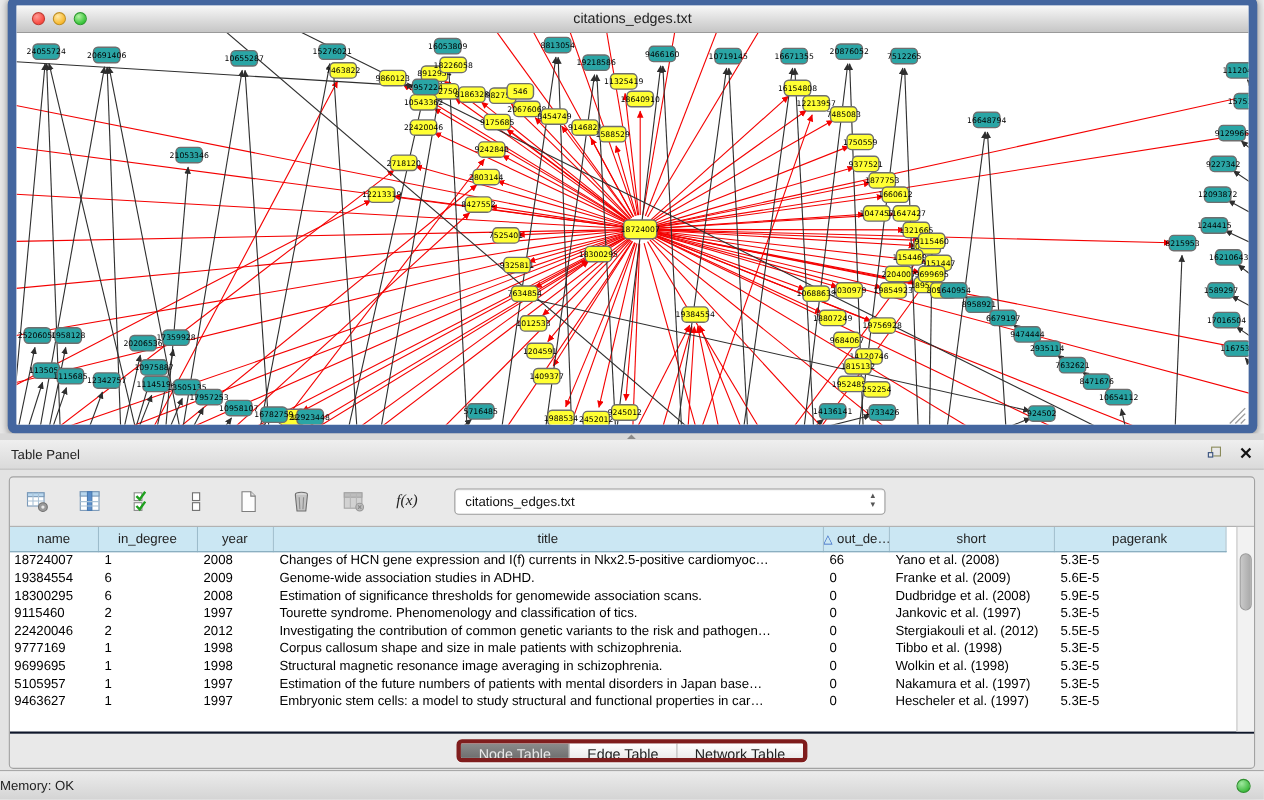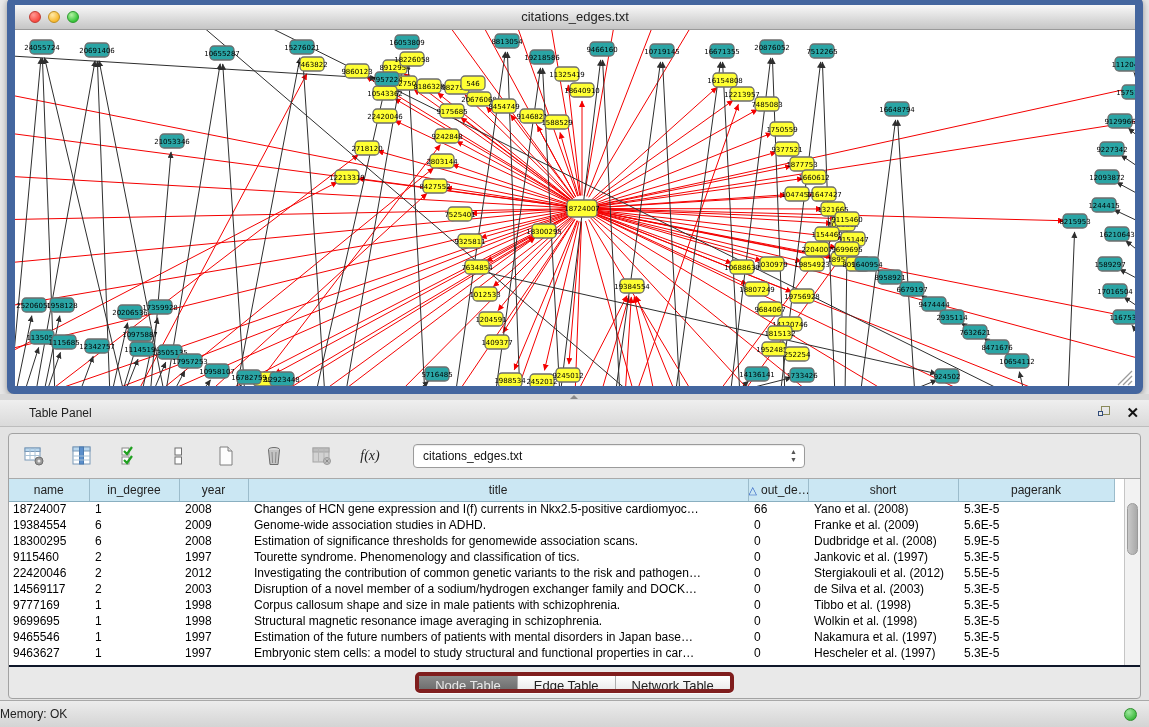--- a/index.html
+++ b/index.html
@@ -24,21 +24,21 @@
 
   
   .sash { position:absolute; left:0; top:394px; width:1149px; height:6px; background:#d8d8d8; }
   .sash-arrow { position:absolute; left:570px; top:1px; width:0; height:0;
     border-left:4px solid transparent; border-right:4px solid transparent; border-bottom:4px solid #8a8a8a; }
 
   
   .table-panel { position:absolute; left:0; top:400px; width:1149px; height:300px; background:#e3e3e3; }
   .tp-header { height:27px; background:linear-gradient(#efefef,#dadada); border-bottom:1px solid #bdbdbd;
     display:flex; align-items:center; padding:0 10px; }
-  .tp-title { font-size:12px; color:#222; flex:1;margin-left:19px; }
+  .tp-title { font-size:12px; color:#222; flex:1; }
   .tp-float { width:14px; height:14px; position:relative; margin-right:14px; cursor:default; }
   .tp-float .sq1 { position:absolute; left:3px; top:0; width:9px; height:9px; border:1px solid #8a8a5a; background:transparent; }
   .tp-float .sq2 { position:absolute; left:0; top:5px; width:5px; height:5px; border:1px solid #334d7a; background:#e8e8e8; }
   .tp-close { font-size:15px; font-weight:bold; color:#111; line-height:14px; cursor:default; }
   .tp-body { padding:6px 8px 0 8px; }
   .tp-box { border:1px solid #a2a2a2; border-radius:4px; background:#e9e9e9; height:266px; overflow:hidden; }
 
   .tp-toolbar { height:44px; display:flex; align-items:center; gap:22px; padding:0 12px; }
   .tool-btn { width:26px; height:26px; display:flex; align-items:center; justify-content:center; }
   .fx-label { font-size:14px; font-style:italic; color:#222; font-family:"Liberation Serif", serif; }
@@ -894,48 +894,39 @@
                 <tr>
                   <td class="c0">22420046</td>
                   <td class="c1">2</td>
                   <td class="c2">2012</td>
                   <td class="c3">Investigating the contribution of common genetic variants to the risk and pathogen…</td>
                   <td class="c4">0</td>
                   <td class="c5">Stergiakouli et al. (2012)</td>
                   <td class="c6">5.5E-5</td>
                 </tr>
                 <tr>
-                  <td class="c0">14569117</td>
-                  <td class="c1">2</td>
-                  <td class="c2">2003</td>
-                  <td class="c3">Disruption of a novel member of a sodium/hydrogen exchanger family and DOCK…</td>
-                  <td class="c4">0</td>
-                  <td class="c5">de Silva et al. (2003)</td>
-                  <td class="c6">5.3E-5</td>
-                </tr>
-                <tr>
                   <td class="c0">9777169</td>
                   <td class="c1">1</td>
                   <td class="c2">1998</td>
                   <td class="c3">Corpus callosum shape and size in male patients with schizophrenia.</td>
                   <td class="c4">0</td>
                   <td class="c5">Tibbo et al. (1998)</td>
                   <td class="c6">5.3E-5</td>
                 </tr>
                 <tr>
                   <td class="c0">9699695</td>
                   <td class="c1">1</td>
                   <td class="c2">1998</td>
                   <td class="c3">Structural magnetic resonance image averaging in schizophrenia.</td>
                   <td class="c4">0</td>
                   <td class="c5">Wolkin et al. (1998)</td>
                   <td class="c6">5.3E-5</td>
                 </tr>
                 <tr>
-                  <td class="c0">9465546</td>
+                  <td class="c0">5105957</td>
                   <td class="c1">1</td>
                   <td class="c2">1997</td>
                   <td class="c3">Estimation of the future numbers of patients with mental disorders in Japan base…</td>
                   <td class="c4">0</td>
                   <td class="c5">Nakamura et al. (1997)</td>
                   <td class="c6">5.3E-5</td>
                 </tr>
                 <tr>
                   <td class="c0">9463627</td>
                   <td class="c1">1</td>

